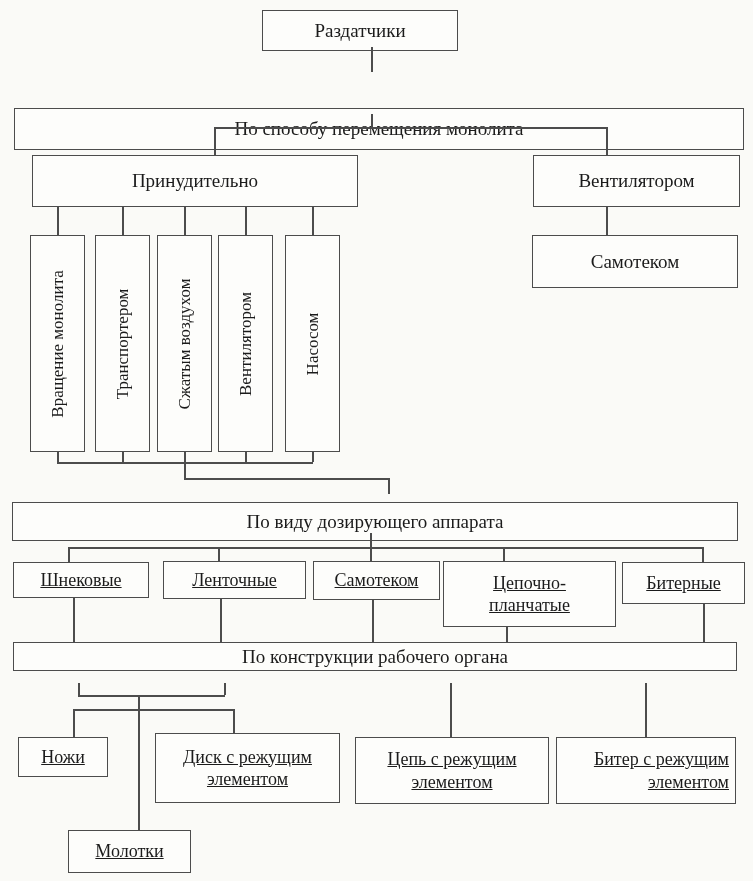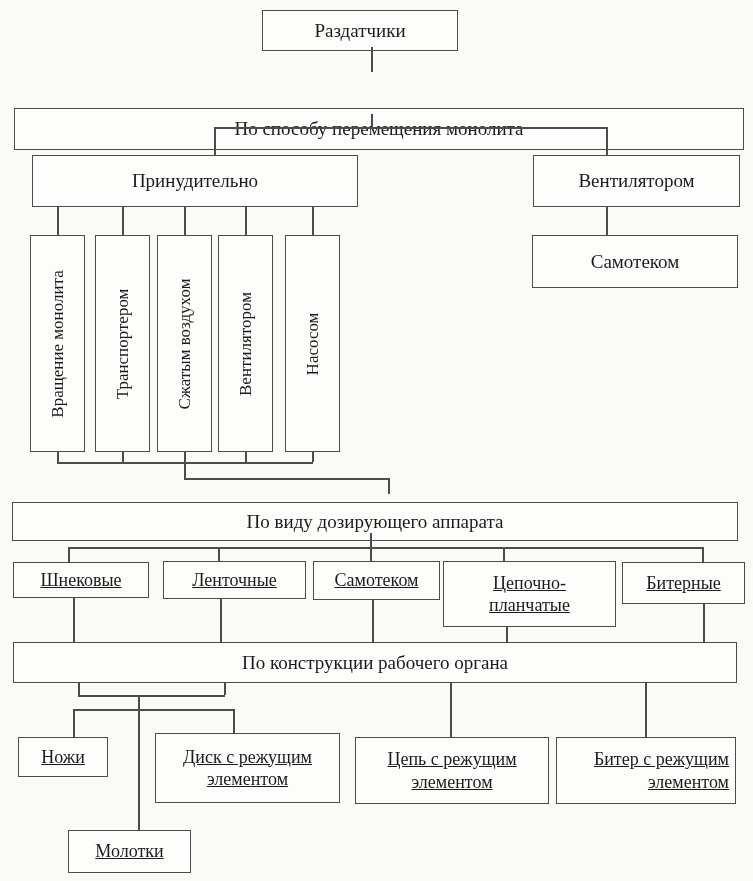--- a/index.html
+++ b/index.html
@@ -94,21 +94,21 @@
   <div class="box small" style="left:313px;top:561px;width:127px;height:39px;">
     <span class="wrap">Самотеком</span>
   </div>
   <div class="box small" style="left:443px;top:561px;width:173px;height:66px;">
     <span class="wrap narrow">Цепочно-планчатые</span>
   </div>
   <div class="box small" style="left:622px;top:562px;width:123px;height:42px;">
     <span class="wrap">Битерные</span>
   </div>
 
-  <div class="box" style="left:13px;top:642px;width:724px;height:41px;">
+  <div class="box" style="left:13px;top:642px;width:724px;height:29px;">
     <span class="wrap">По конструкции рабочего органа</span>
   </div>
 
   <div class="box small" style="left:18px;top:737px;width:90px;height:40px;">
     <span class="wrap">Ножи</span>
   </div>
   <div class="box small" style="left:155px;top:733px;width:185px;height:70px;">
     <span class="wrap">Диск с режущим элементом</span>
   </div>
   <div class="box small" style="left:355px;top:737px;width:194px;height:67px;">

